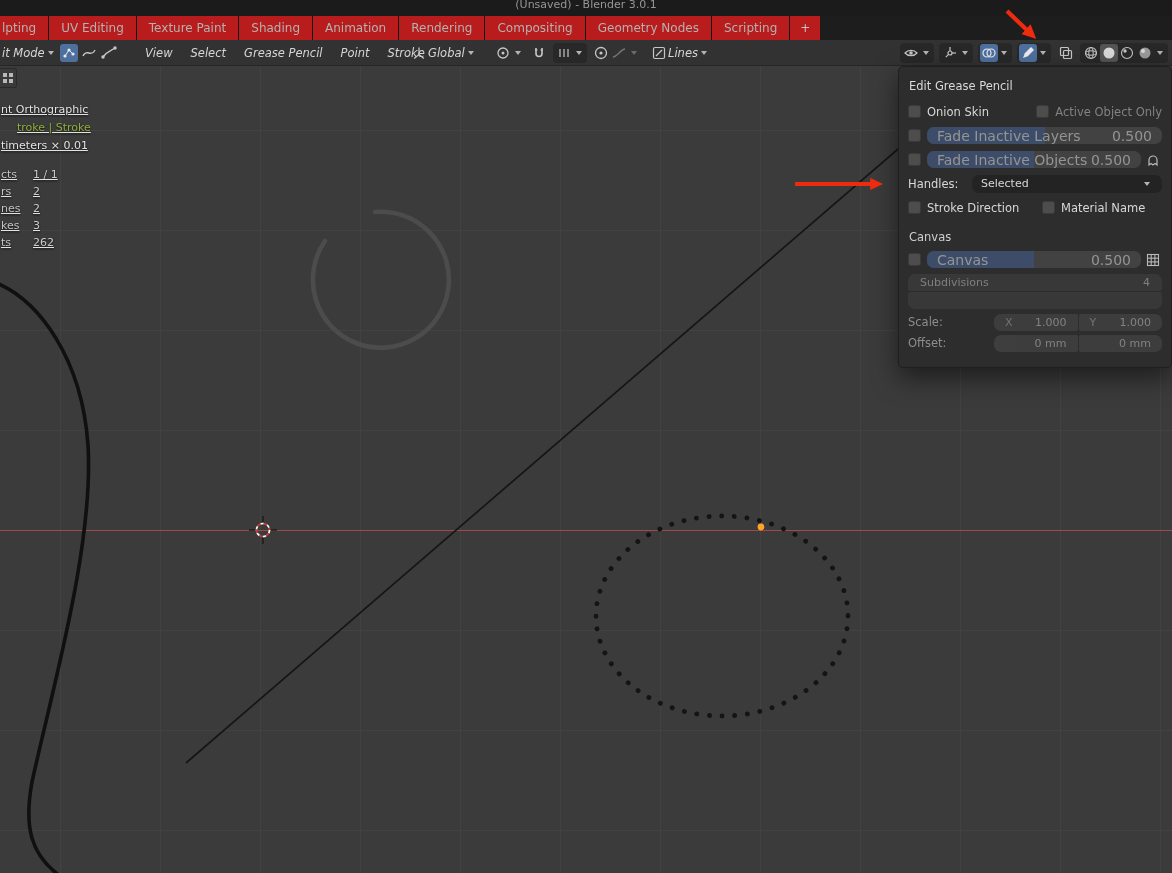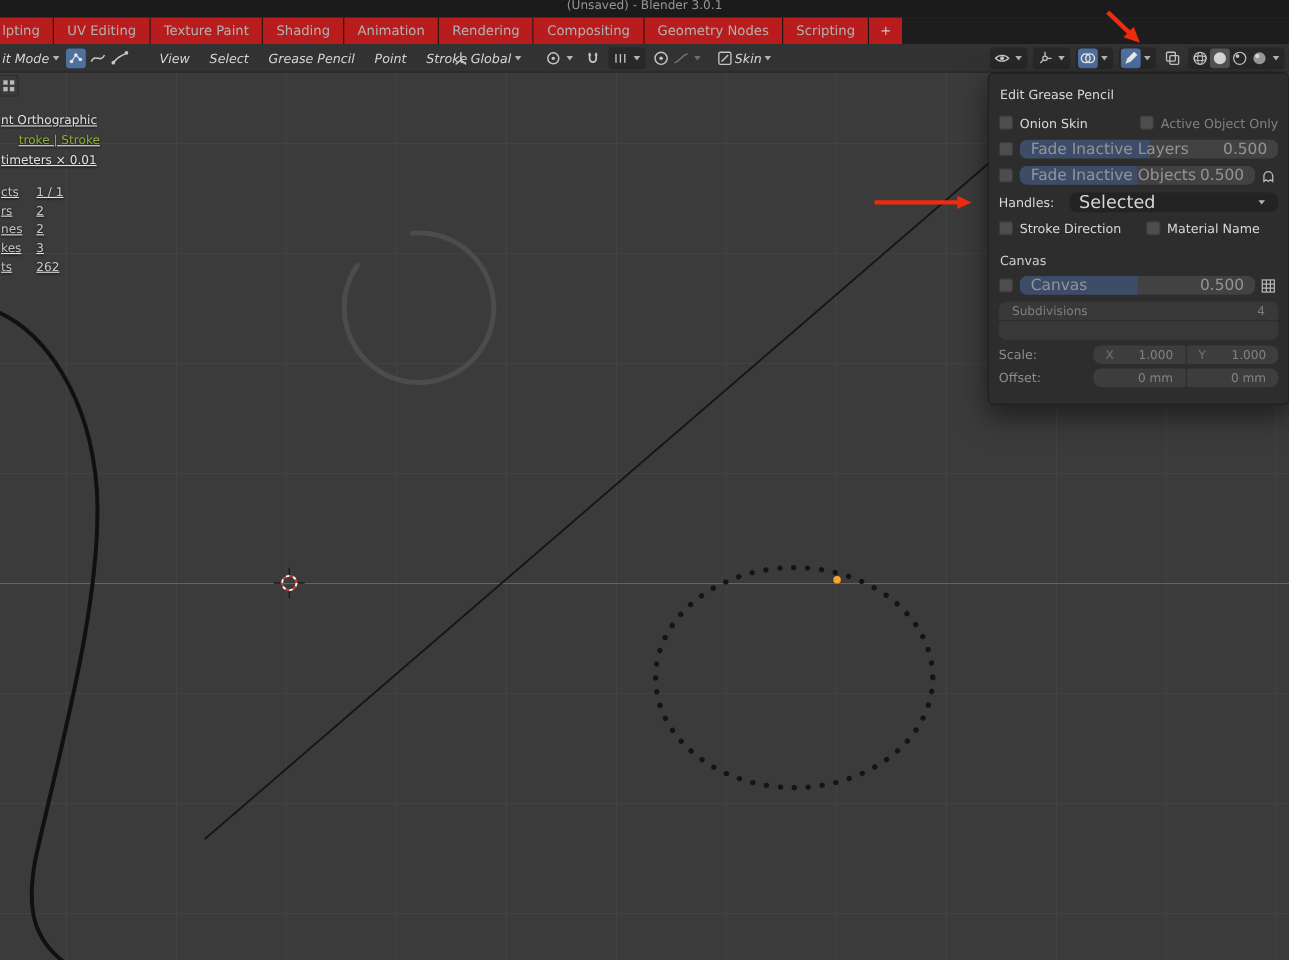--- a/index.html
+++ b/index.html
@@ -72,21 +72,21 @@
   .slider{position:relative;flex:1;height:17px;background:#4f4f4f;border-radius:7px;overflow:hidden;
     display:flex;align-items:center;justify-content:space-between;padding:0 10px;cursor:ew-resize;}
   .slider .fill{position:absolute;left:0;top:0;bottom:0;width:50%;background:#47618f;}
   .slider span{position:relative;z-index:1;font-size:14px;color:#d2d2d2;white-space:nowrap;}
   .disabled{opacity:.62;}
   .iconbtn{width:18px;height:18px;margin-left:3px;display:flex;align-items:center;justify-content:center;
     border-radius:3px;flex:none;cursor:pointer;}
   .handles-label{width:64px;flex:none;}
   .dropdown{flex:1;height:18px;background:#232323;border-radius:7px;display:flex;align-items:center;
     justify-content:space-between;padding:0 9px;cursor:pointer;}
-  .dropdown span{font-size:16px;color:#d6d6d6;}
+  .dropdown span{font-size:11px;color:#d6d6d6;}
   .section-label{margin:12px 0 5px 1px;color:#cfcfcf;}
   .numblock{margin:4px 0;cursor:ew-resize;}
   .numrow{height:17px;background:#404040;display:flex;align-items:center;justify-content:space-between;
     padding:0 12px;color:#b0b0b0;font-size:11px;}
   .numrow.top{border-radius:7px 7px 2px 2px;margin-bottom:1px;}
   .numrow.bot{border-radius:2px 2px 7px 7px;}
   .vecrow{display:flex;align-items:center;height:18px;margin:3px 0;}
   .veclabel{width:86px;color:#8d8d8d;flex:none;}
   .vecfields{flex:1;display:flex;gap:1px;}
   .vfield{flex:1;height:17px;background:#484848;display:flex;align-items:center;
@@ -222,21 +222,21 @@
       <span class="chev dimicon"></span>
     </div>
 
     <div class="cluster" style="left:650px;">
       <span class="hicon">
         <svg width="16" height="16">
             <rect x="2.5" y="2.5" width="11" height="11" rx="1.5" stroke="#c6c6c6" stroke-width="1.2" fill="none"></rect>
             <path d="M5,11 L11,5" stroke="#c6c6c6" stroke-width="1.3"></path>
           </svg>
       </span>
-      <span>Skin</span>
+      <span>Lines</span>
       <span class="chev"></span>
     </div>
 
     <div class="cluster" style="right:4px;">
       <div class="hgroup">
         <span class="hicon">
           <svg width="16" height="16">
               <path d="M2,8 C5,4.5 11,4.5 14,8 C11,11.5 5,11.5 2,8 Z" stroke="#c6c6c6" stroke-width="1.2" fill="none"></path>
               <circle cx="8" cy="8" r="1.8" fill="#c6c6c6"></circle>
             </svg>

